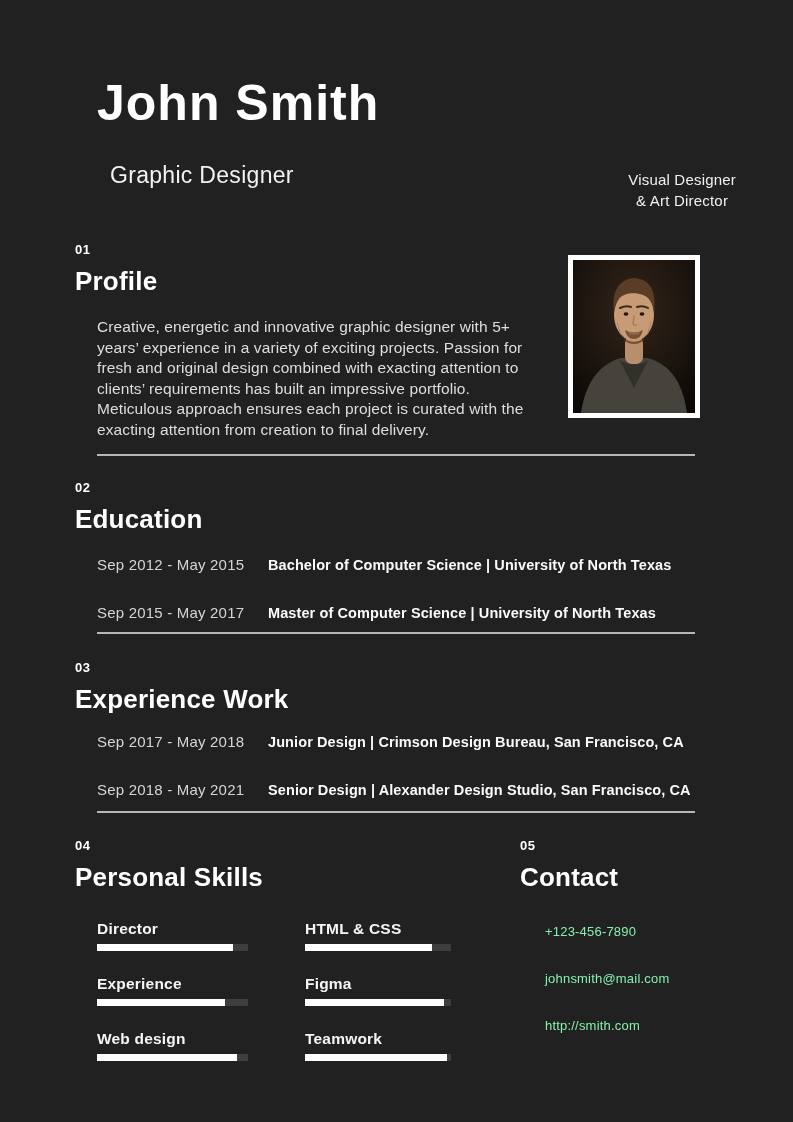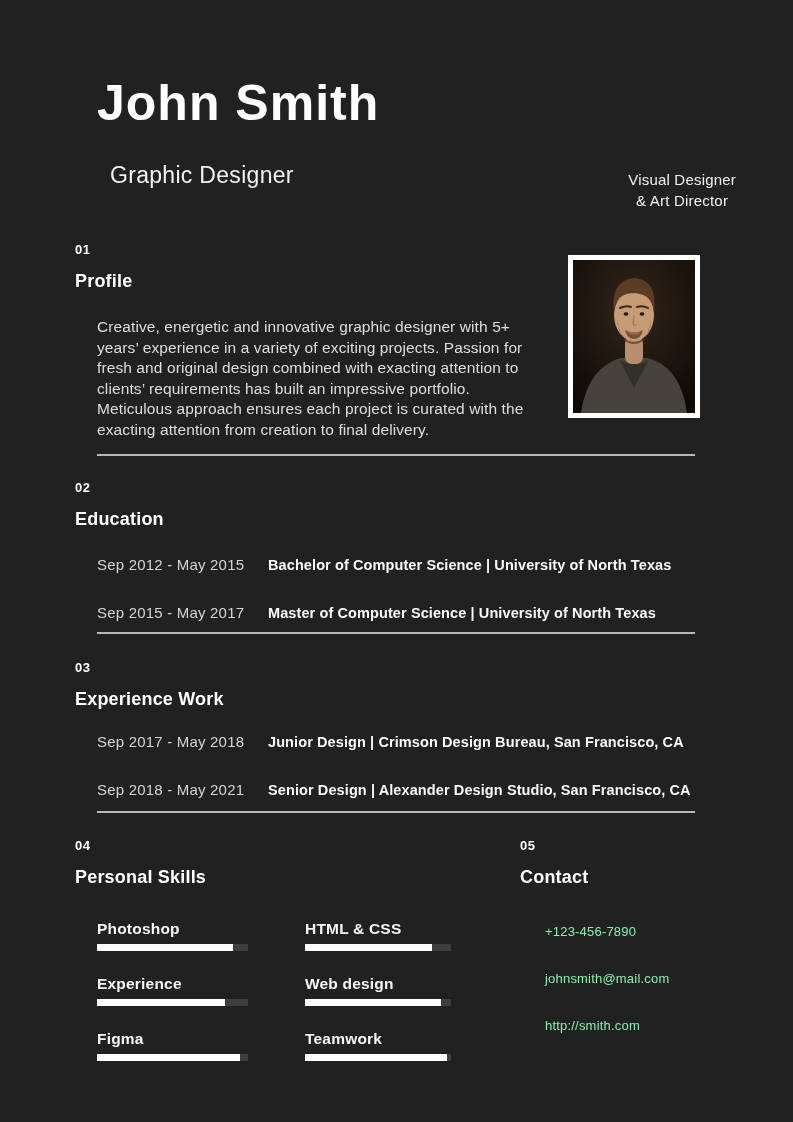--- a/index.html
+++ b/index.html
@@ -22,21 +22,21 @@
     font-size:15px;line-height:21px;color:#f0f0f0;text-align:center;letter-spacing:.2px;
   }
   
   .sec{position:absolute;left:75px;width:620px;}
   .sec-head{display:flex;align-items:flex-start;flex-direction:column;}
   .sec-num{
     flex:0 0 22px;width:22px;padding-top:2px;
     font-size:13px;font-weight:700;color:#fff;letter-spacing:.5px;
   }
   .sec-title{
-    margin:0;font-size:18px;font-weight:700;color:#fff;letter-spacing:.2px;line-height:34px;
+    margin:0;font-size:26px;font-weight:700;color:#fff;letter-spacing:.2px;line-height:34px;
   }
   .divider{
     position:absolute;left:97px;width:598px;height:2px;margin:0;border:none;
     background:#c6c6c6;opacity:.9;
   }
   
   .profile-text{
     width:449px;margin:19px 0 0 22px;
     font-size:15.5px;line-height:20.5px;color:#dedede;letter-spacing:.1px;
   }
@@ -146,47 +146,47 @@
 
   <hr class="divider" style="top:811px">
 
   <section class="sec" style="top:836px;width:430px">
     <div class="sec-head">
       <span class="sec-num">04</span>
       <h2 class="sec-title">Personal Skills</h2>
     </div>
     <div class="skills-grid">
       <div class="skill">
-        <div class="skill-label">Photoshop</div>
+        <div class="skill-label">Director</div>
         <div class="bar-track">
             <div class="bar-fill" style="width: 90%;"></div>
           </div>
       </div>
       <div class="skill">
         <div class="skill-label">HTML &amp; CSS</div>
         <div class="bar-track">
             <div class="bar-fill" style="width: 87%;"></div>
           </div>
       </div>
       <div class="skill">
         <div class="skill-label">Experience</div>
         <div class="bar-track">
             <div class="bar-fill" style="width: 85%;"></div>
           </div>
       </div>
       <div class="skill">
+        <div class="skill-label">Figma</div>
+        <div class="bar-track">
+            <div class="bar-fill" style="width: 95%;"></div>
+          </div>
+      </div>
+      <div class="skill">
         <div class="skill-label">Web design</div>
         <div class="bar-track">
             <div class="bar-fill" style="width: 93%;"></div>
-          </div>
-      </div>
-      <div class="skill">
-        <div class="skill-label">Figma</div>
-        <div class="bar-track">
-            <div class="bar-fill" style="width: 95%;"></div>
           </div>
       </div>
       <div class="skill">
         <div class="skill-label">Teamwork</div>
         <div class="bar-track">
             <div class="bar-fill" style="width: 97%;"></div>
           </div>
       </div>
     </div>
   </section>

